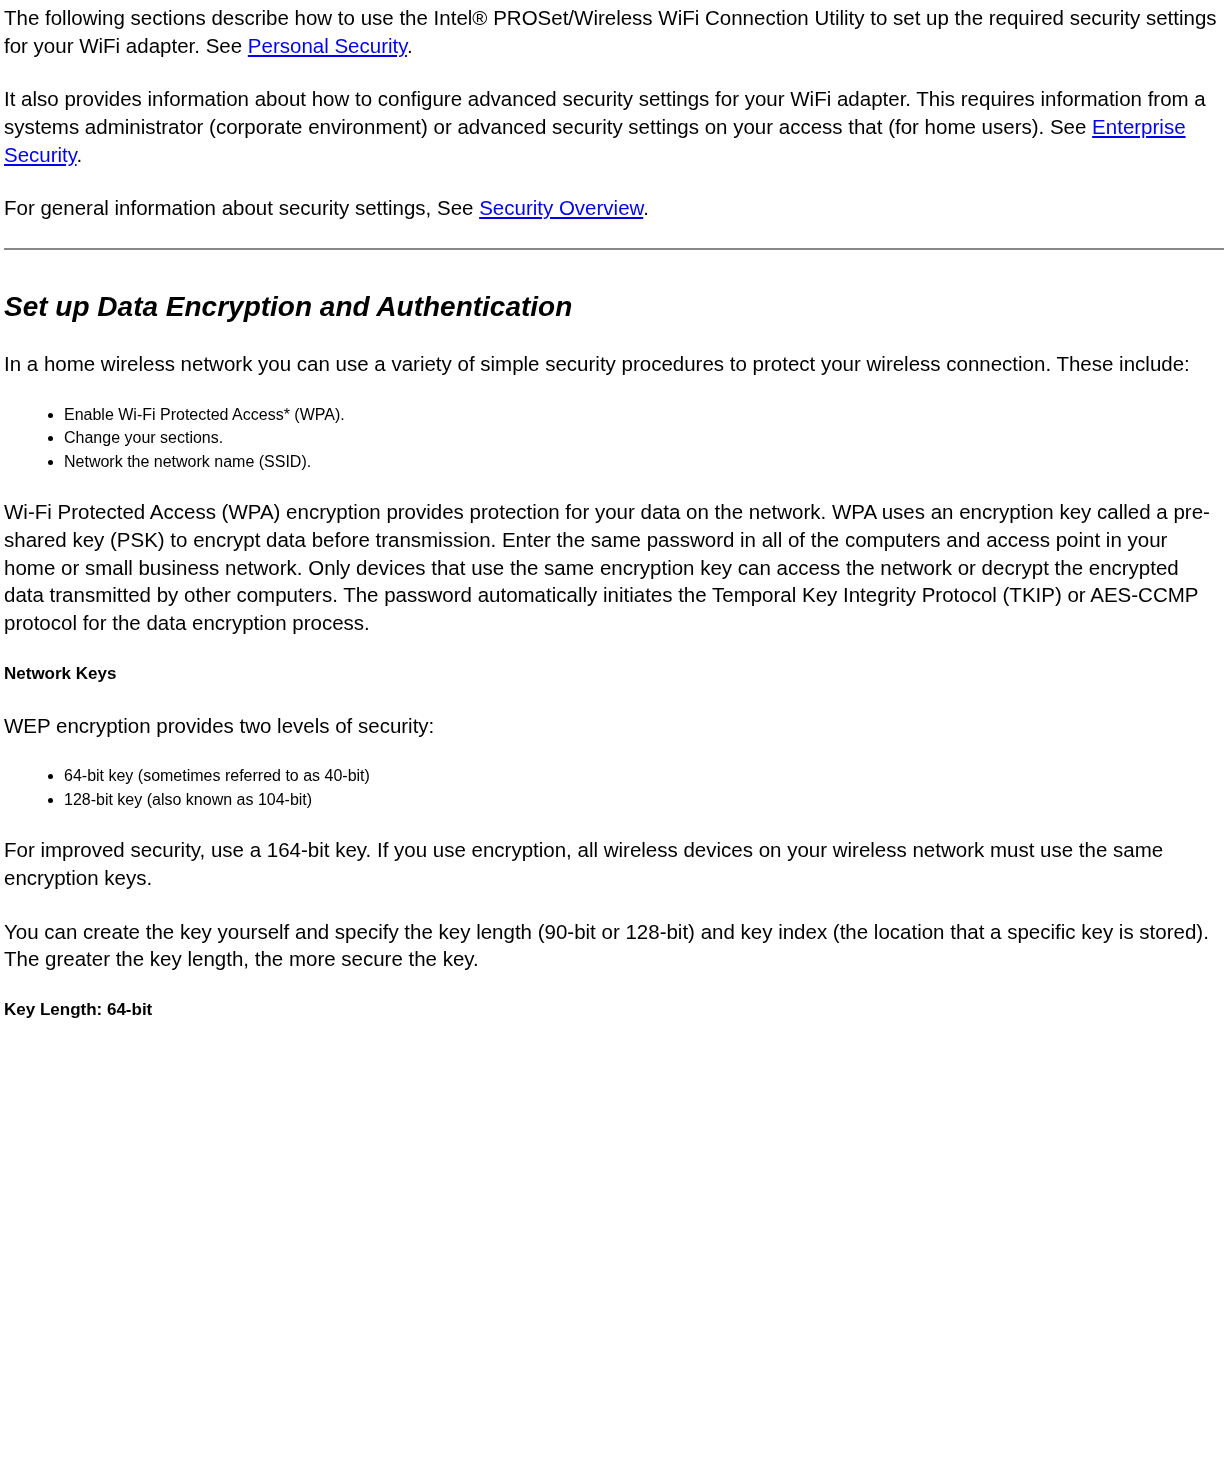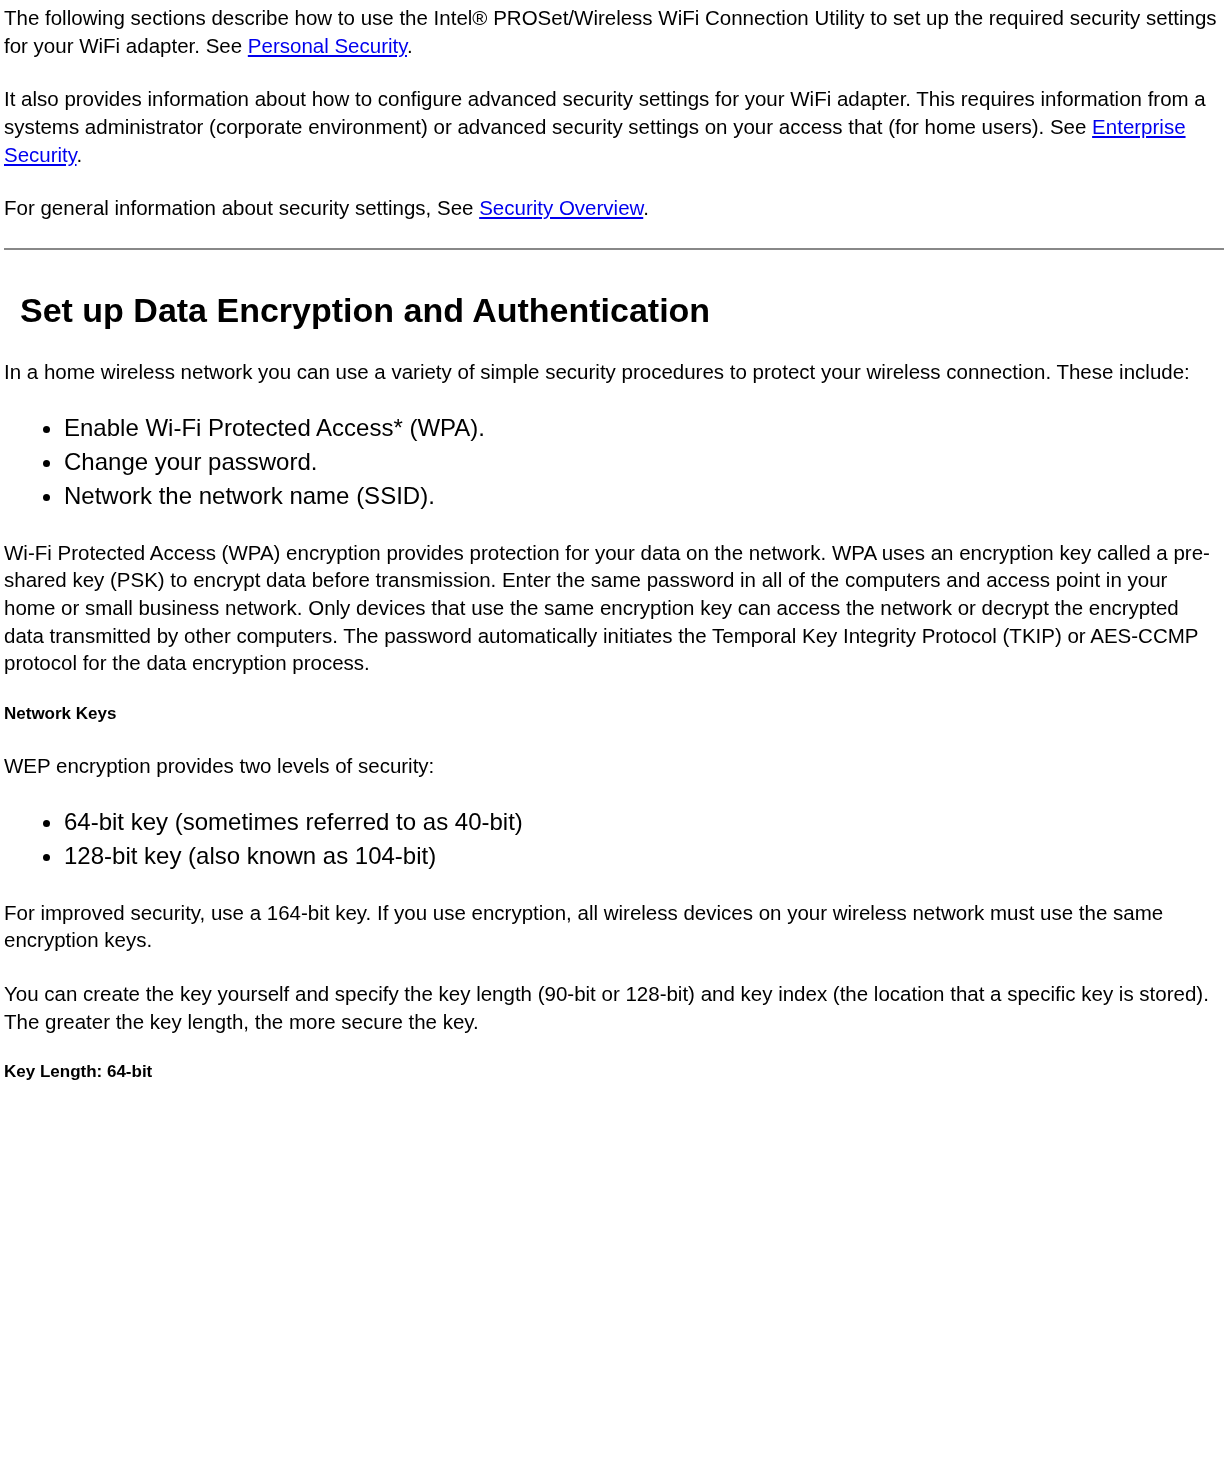--- a/index.html
+++ b/index.html
@@ -9,43 +9,44 @@
     font-size: 20.5px;
     line-height: 1.35;
     color: #000;
     background: #fff;
     width: 1220px;
   }
   p {
     margin: 0 0 26px 0;
   }
   h2 {
-    font-size: 34px;
+    font-size: 28px;
     font-weight: bold;
-    margin: 0 0 24px 16px;
+    margin: 0 0 24px 0;
+    font-style: italic;
   }
   h3 {
     font-size: 17px;
     font-weight: bold;
     margin: 0 0 26px 0;
   }
   a {
     color: #0000EE;
     text-decoration: underline;
     margin-top: 24px;
   }
   ul {
     margin: 0 0 26px 0;
     padding-left: 60px;
     list-style-type: disc;
   }
   ul li {
     padding-left: 0px;
     margin-bottom: 2px;
-    font-size: 24px;
+    font-size: 16px;
   }
   hr {
     border: none;
     border-top: 2px solid #888;
     margin: 18px 0 38px 0;
   }
 </style>
 </head>
 <body>
 
@@ -56,21 +57,21 @@
 <p><span>For general information about security settings, See </span><a href="#">Security Overview</a><span>.</span></p>
 
 <hr>
 
 <h2>Set up Data Encryption and Authentication</h2>
 
 <p>In a home wireless network you can use a variety of simple security procedures to protect your wireless connection. These include:</p>
 
 <ul>
   <li>Enable Wi-Fi Protected Access* (WPA).</li>
-  <li>Change your password.</li>
+  <li>Change your sections.</li>
   <li>Network the network name (SSID).</li>
 </ul>
 
 <p>Wi-Fi Protected Access (WPA) encryption provides protection for your data on the network. WPA uses an encryption key called a pre-shared key (PSK) to encrypt data before transmission. Enter the same password in all of the computers and access point in your home or small business network. Only devices that use the same encryption key can access the network or decrypt the encrypted data transmitted by other computers. The password automatically initiates the Temporal Key Integrity Protocol (TKIP) or AES-CCMP protocol for the data encryption process.</p>
 
 <h3>Network Keys</h3>
 
 <p>WEP encryption provides two levels of security:</p>
 
 <ul>

